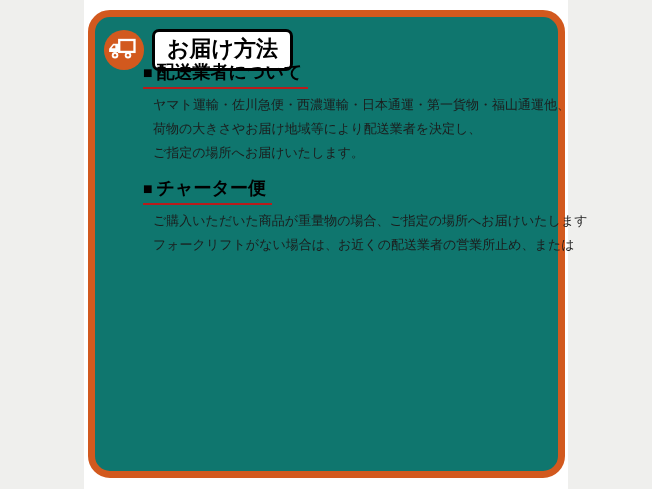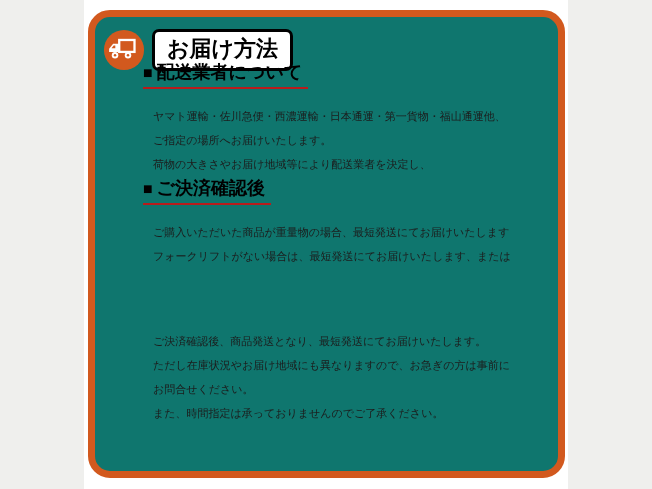--- a/index.html
+++ b/index.html
@@ -55,22 +55,22 @@
     font-weight: bold;
     color: #000;
     line-height: 22px;
     border-bottom: 2px solid #b91c1c;
     padding: 0 6px 2px 0;
     white-space: nowrap;
   }
   .sec-heading .bullet { margin-right: 4px; font-size: 16px; }
 
   .sec-body {
-    margin: 16px 0 0 10px;
-    font-size: 11px;
+    margin: 5px 0 0 10px;
+    font-size: 13px;
     line-height: 24px;
   }
   .sec-body .line { white-space: nowrap; }
 </style>
 </head>
 <body>
 
 <div class="stage">
   <div class="white-col"></div>
 
@@ -91,38 +91,32 @@
       </span>
       <div class="title-box">お届け方法</div>
     </div>
 
     <section class="info-section sec-1">
       <h2 class="sec-heading">
         <span class="bullet">■</span><span>配送業者について</span>
       </h2>
       <div class="sec-body">
         <div class="line">ヤマト運輸・佐川急便・西濃運輸・日本通運・第一貨物・福山通運他、</div>
+        <div class="line">荷物の大きさやお届け地域等により配送業者を決定し、</div>
         <div class="line">ご指定の場所へお届けいたします。</div>
-        <div class="line">荷物の大きさやお届け地域等により配送業者を決定し、</div>
       </div>
     </section>
 
     <section class="info-section sec-2">
       <h2 class="sec-heading">
-        <span class="bullet">■</span><span>ご決済確認後</span>
+        <span class="bullet">■</span><span>チャーター便</span>
       </h2>
       <div class="sec-body">
-        <div class="line">ご購入いただいた商品が重量物の場合、最短発送にてお届けいたします</div>
-        <div class="line">フォークリフトがない場合は、最短発送にてお届けいたします、または</div>
+        <div class="line">ご購入いただいた商品が重量物の場合、ご指定の場所へお届けいたします</div>
+        <div class="line">フォークリフトがない場合は、お近くの配送業者の営業所止め、または</div>
       </div>
     </section>
 
     <section class="info-section sec-3">
-      <div class="sec-body">
-        <div class="line">ご決済確認後、商品発送となり、最短発送にてお届けいたします。</div>
-        <div class="line">ただし在庫状況やお届け地域にも異なりますので、お急ぎの方は事前に</div>
-        <div class="line">お問合せください。</div>
-        <div class="line">また、時間指定は承っておりませんのでご了承ください。</div>
-      </div>
     </section>
 
   </div>
 </div>
 
 </body></html>

